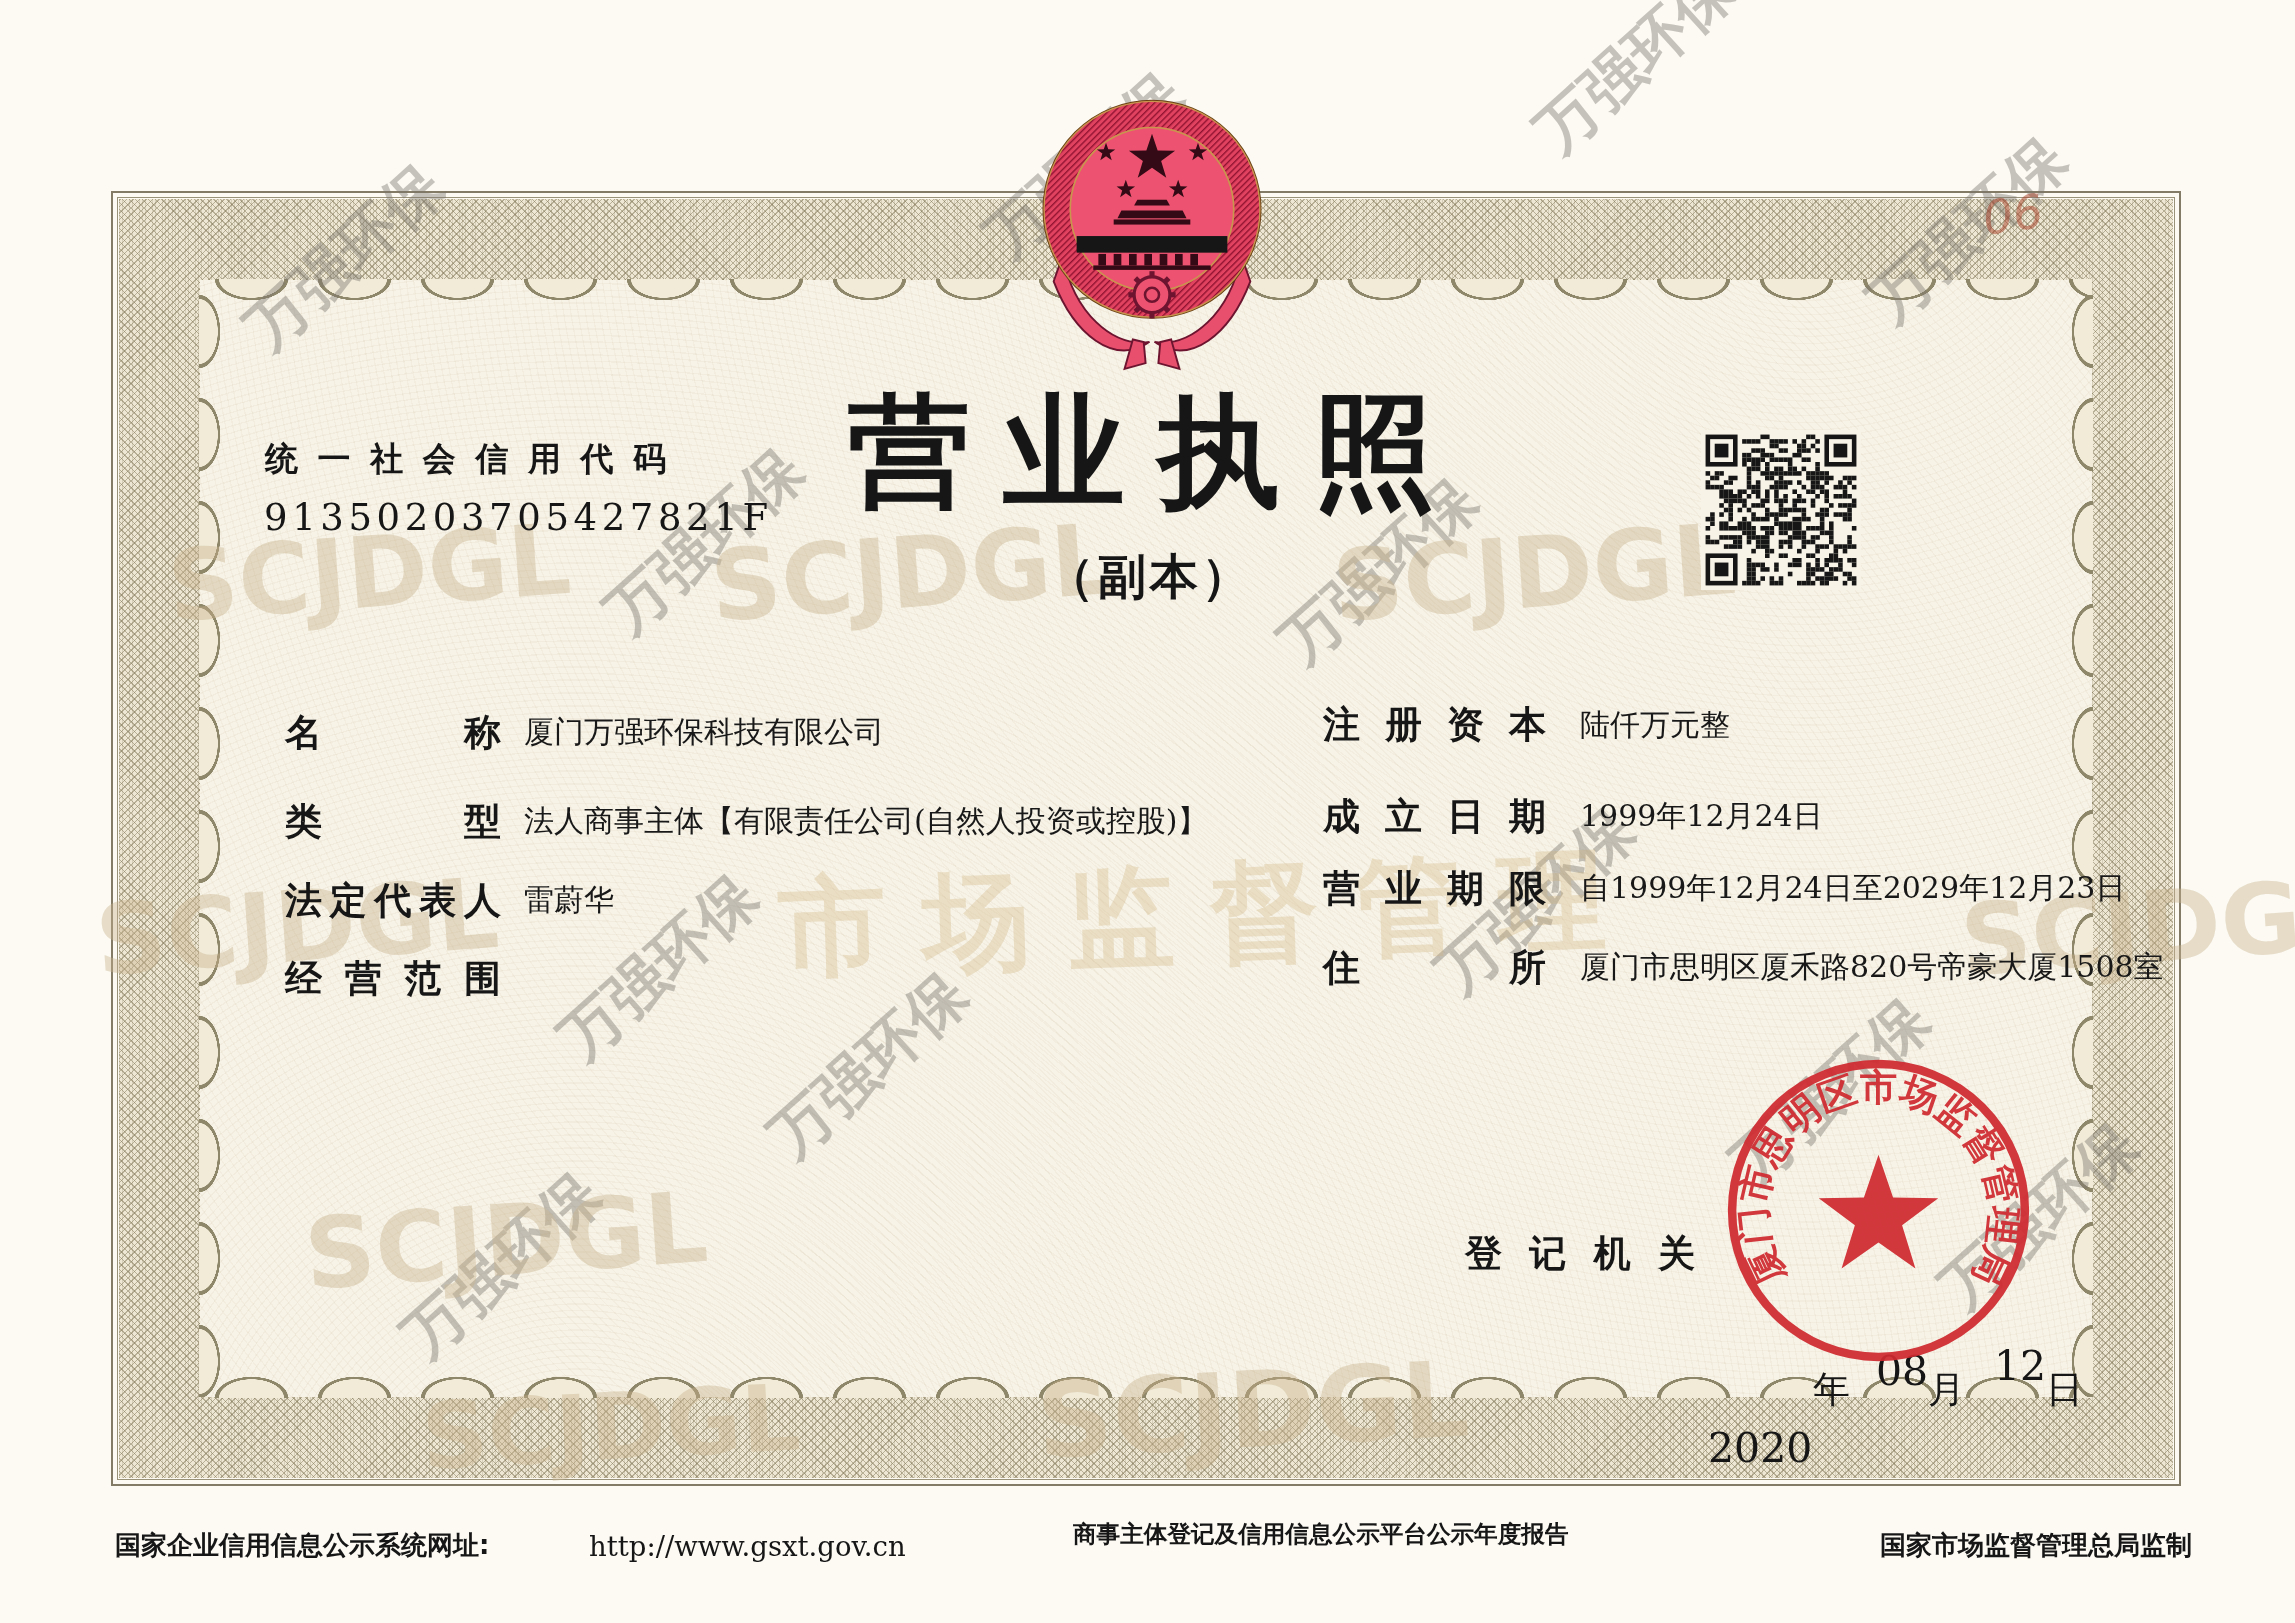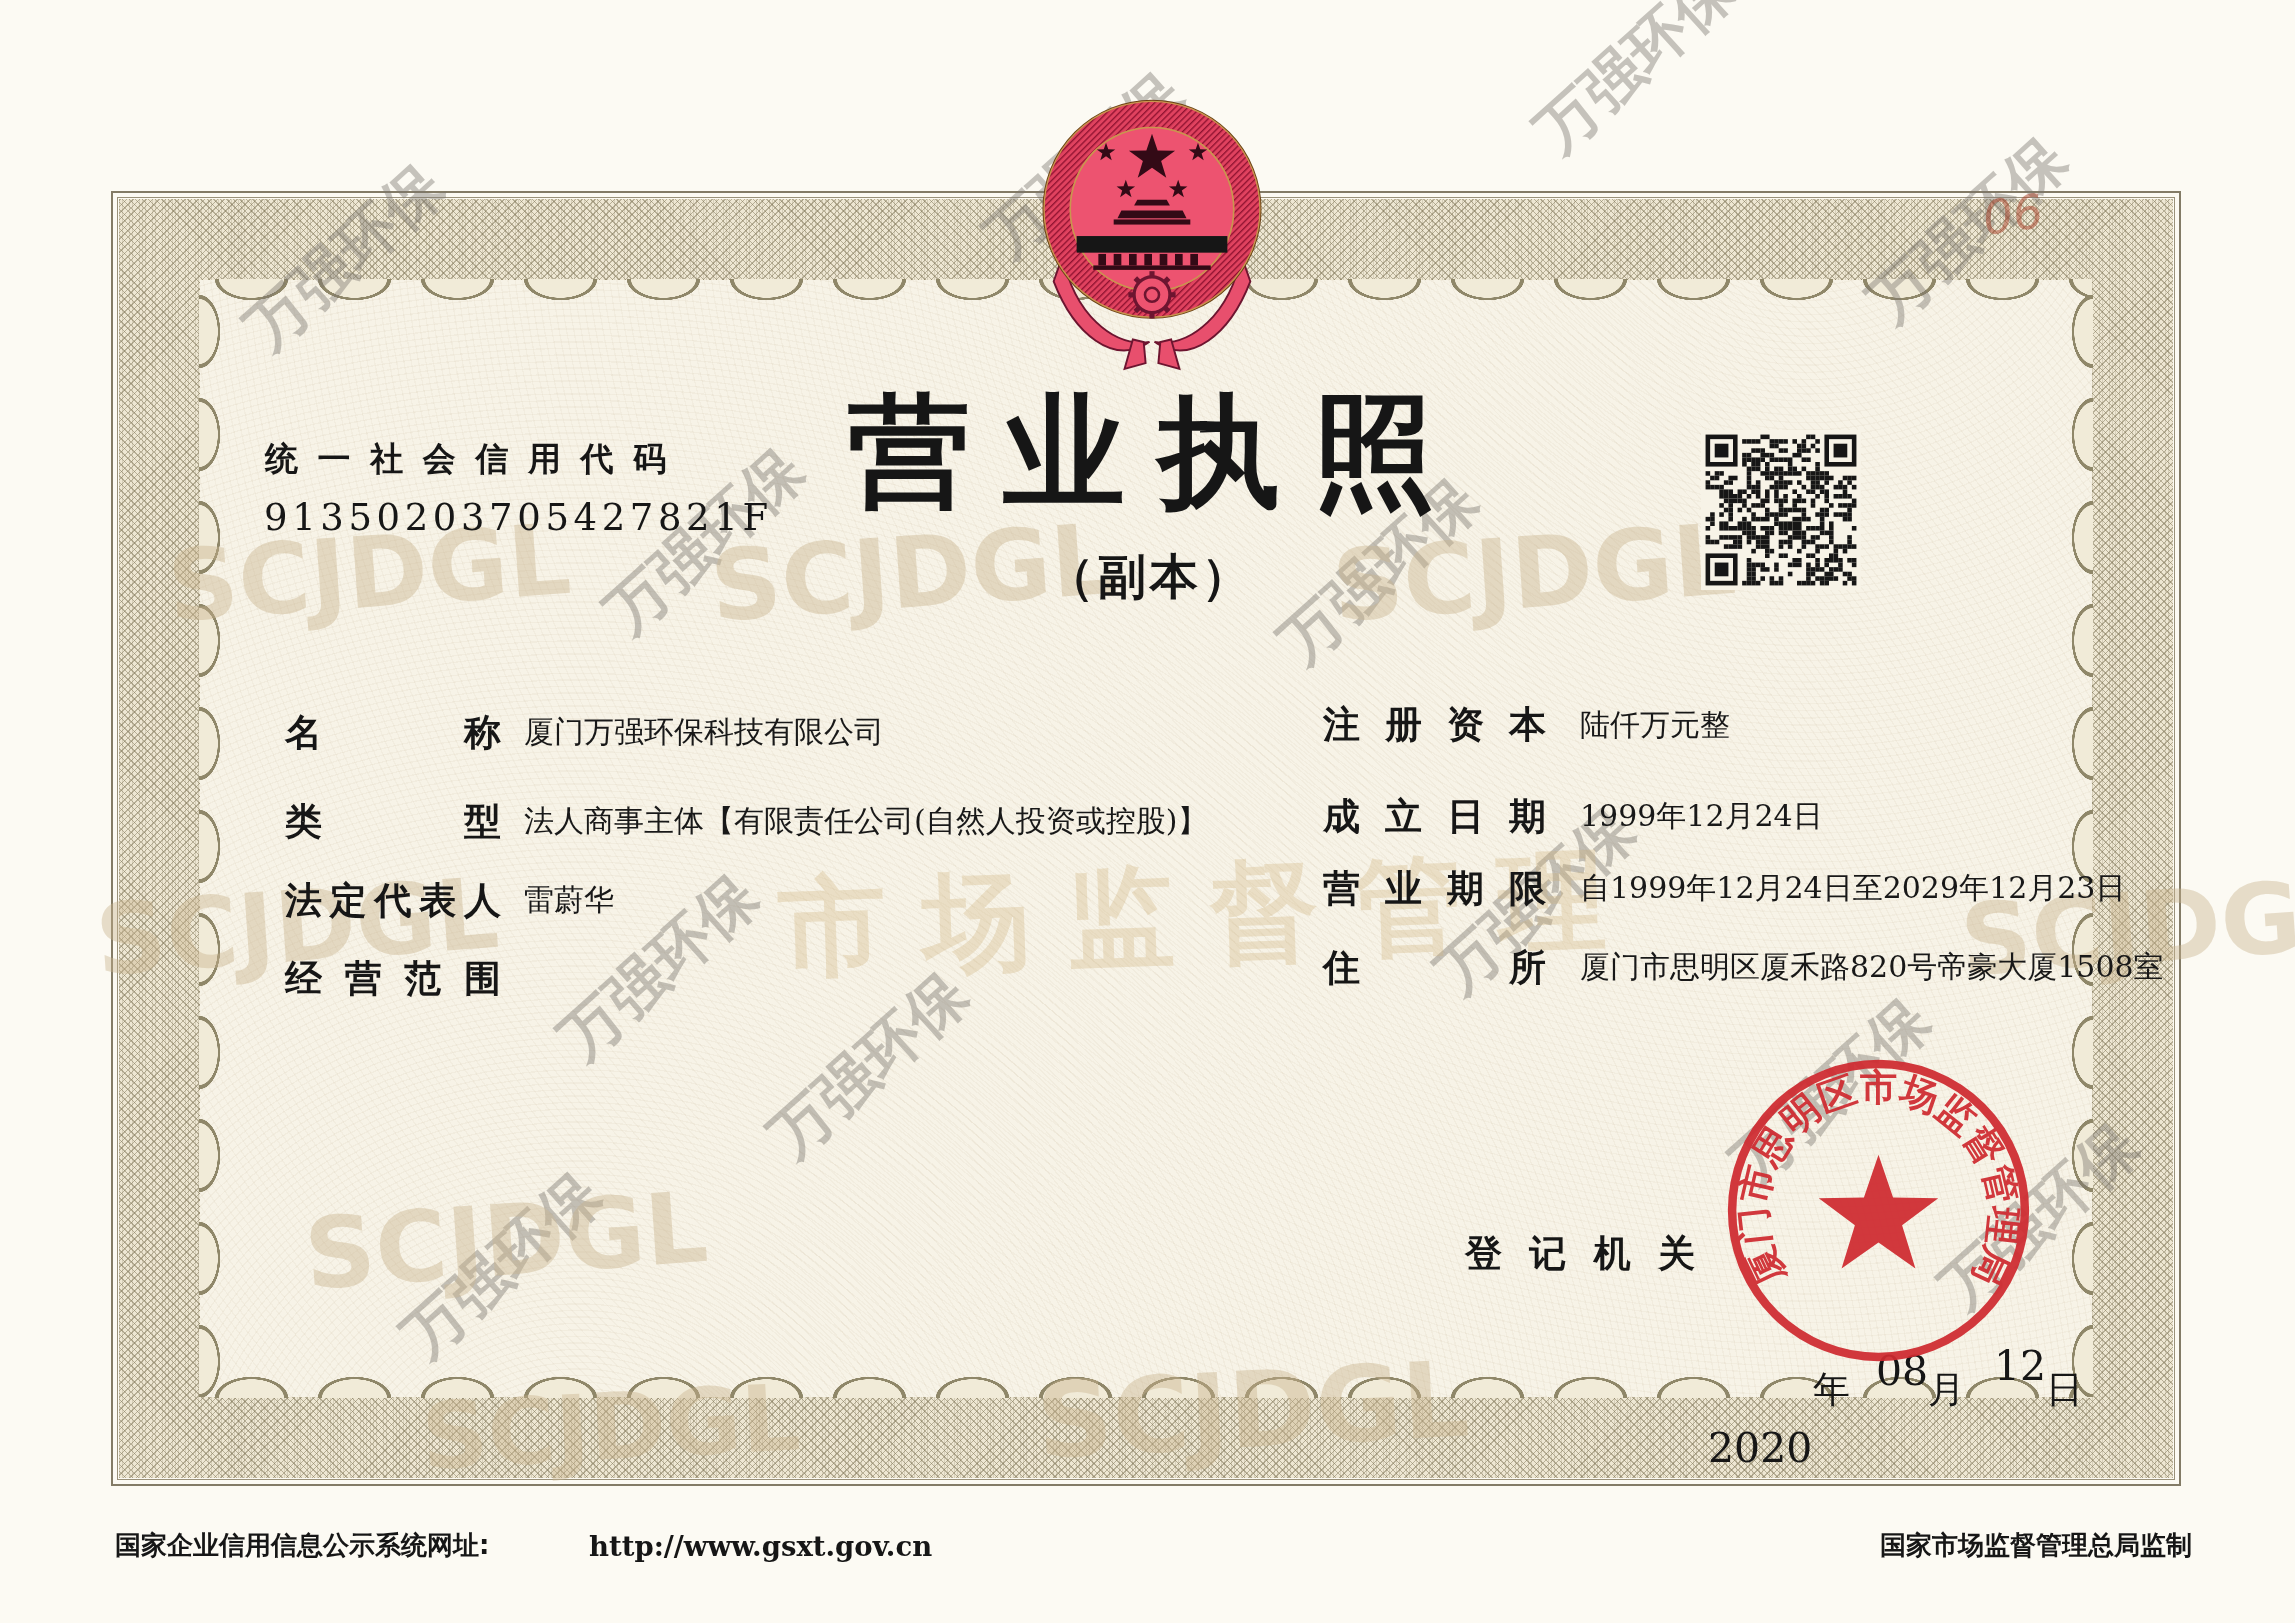--- a/index.html
+++ b/index.html
@@ -670,20 +670,21 @@
       <circle cx="241" cy="241" r="224" fill="none" stroke="var(--seal-red)" stroke-width="13"></circle>
       <use href="#star38" transform="translate(241,252) scale(2.53)" fill="var(--seal-red)"></use>
       <text font-size="57" font-weight="bold" fill="var(--seal-red)" font-family="&quot;DejaVu Sans&quot;,&quot;Liberation Sans&quot;,sans-serif">
         <textPath href="#sealArc" startOffset="50%" text-anchor="middle" textLength="750">厦门市思明区市场监督管理局</textPath>
       </text>
     </svg>
 
     <span class="abs hand" style="left:1983px;top:187px">06</span>
 
     <div class="abs footer-txt" style="left:115px;top:1528px">国家企业信用信息公示系统网址:</div>
-    <div class="abs serif" style="left:589px;top:1530px;font-size:27.5px;font-weight:bold">http://www.gsxt.gov.cn</div>
+    <div class="abs serif" style="left:589px;top:1530px;font-size:27.5px;font-weight:normal">http://www.gsxt.gov.cn</div>
     <div class="abs" style="left:1073px;top:1517px">
+      <div class="mid-note">商事主体登记及信用信息公示平台公示年度报告</div>
     </div>
     <div class="abs footer-txt" style="left:1880px;top:1528px">国家市场监督管理总局监制</div>
 
   </div>
 </div>
 
 
 </body></html>

